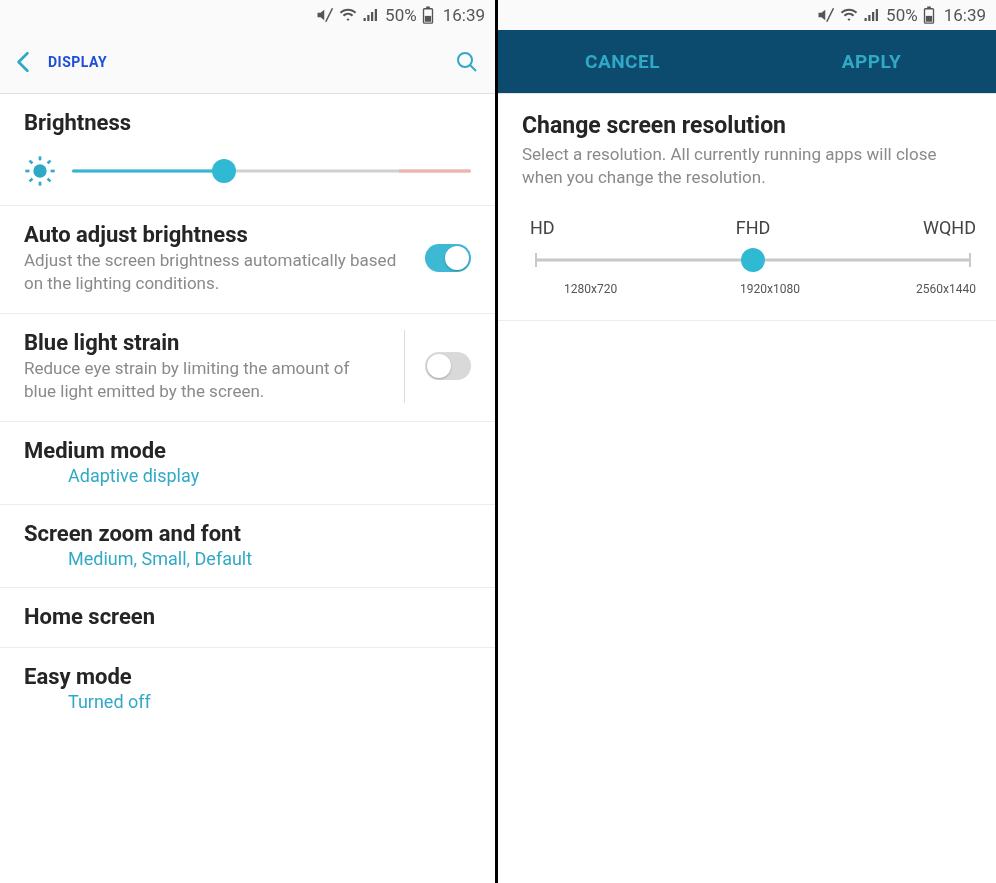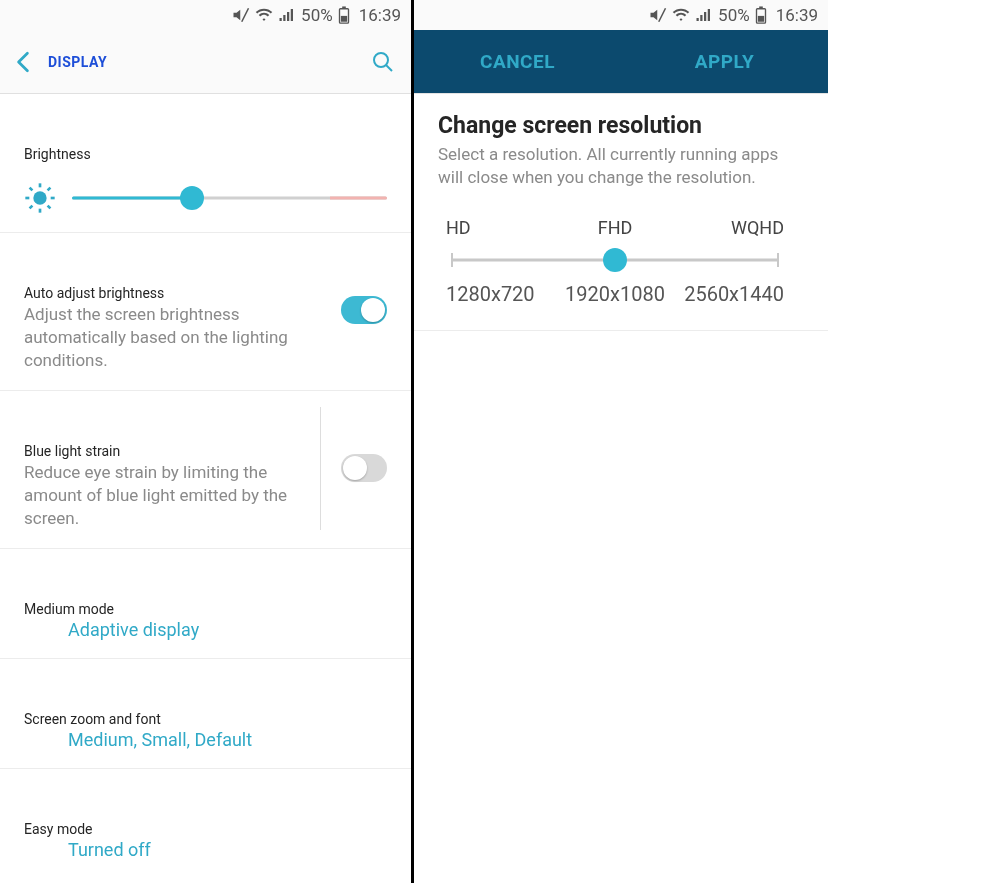--- a/index.html
+++ b/index.html
@@ -5,21 +5,21 @@
   * { box-sizing: border-box; margin: 0; padding: 0; }
   body {
     font-family: -apple-system, BlinkMacSystemFont, "Segoe UI", Roboto, Helvetica, Arial, sans-serif;
     background: #fff;
     width: 996px;
     height: 883px;
     overflow: hidden;
     display: flex;
   }
   .pane {
-    width: 414px;
+    width: 498px;
     height: 883px;
     background: #fafafa;
     position: relative;
     overflow: hidden;
     display: flex;
     flex-direction: column;
   }
   .pane-left { border-right: 3px solid #000; }
   .status-bar {
     height: 30px;
@@ -48,24 +48,23 @@
     color: #1d4ed8;
     flex: 1;
   }
   .app-bar .search { color: #30a9c7; }
   .content { flex: 1; background: #fff; overflow-y: hidden; }
   .section {
     padding: 16px 24px 18px 24px;
     border-bottom: 1px solid #ececec;
   }
   .sec-title {
-    font-size: 14px;
+    font-size: 22px;
     color: #252525;
-    font-weight: 400;
-    margin-top: 36px;
+    font-weight: 700;
   }
   .sec-desc {
     font-size: 17px;
     color: #8a8a8a;
     line-height: 1.35;
     margin-top: 2px;
   }
   .sec-value {
     font-size: 18px;
     color: #30a9c7;
@@ -174,30 +173,30 @@
     color: #252525;
     font-weight: 700;
   }
   .res-desc {
     font-size: 17px;
     color: #8a8a8a;
     line-height: 1.35;
     margin-top: 4px;
   }
   .res-slider-wrap {
-    padding: 18px 44px 24px 32px;
+    padding: 18px 20px 24px 32px;
     border-bottom: 1px solid #ececec;
   }
   .labels-row, .values-row {
     display: flex;
     justify-content: space-between;
     font-size: 18px;
     color: #444;
   }
-  .values-row { color: #555; margin-top: 8px; font-size:20px;}
+  .values-row { color: #555; margin-top: 8px; font-size:12px;margin-left:34px;}
   .res-track-wrap {
     position: relative;
     height: 28px;
     margin: 8px 6px 0 6px;
   }
   .res-track {
     position: absolute;
     left: 0; right: 0;
     top: 50%;
     height: 3px;
@@ -336,27 +335,27 @@
       <div class="sec-title">Medium mode</div>
       <div class="sec-value">Adaptive display</div>
     </div>
 
 
     <div class="section">
       <div class="sec-title">Screen zoom and font</div>
       <div class="sec-value">Medium, Small, Default</div>
     </div>
 
+    <div class="section">
+      <div class="sec-title">Home screen</div>
+    </div>
+
     <div class="section" style="border-bottom:none">
       <div class="sec-title">Easy mode</div>
       <div class="sec-value">Turned off</div>
-    </div>
-
-    <div class="section">
-      <div class="sec-title">Home screen</div>
     </div>
 
   </div>
 </div>
 
 <div class="pane">
 
   <div class="status-bar">
     <span>
       <svg width="18" height="18" viewBox="0 0 24 24" fill="none" stroke="#555" stroke-width="2">

